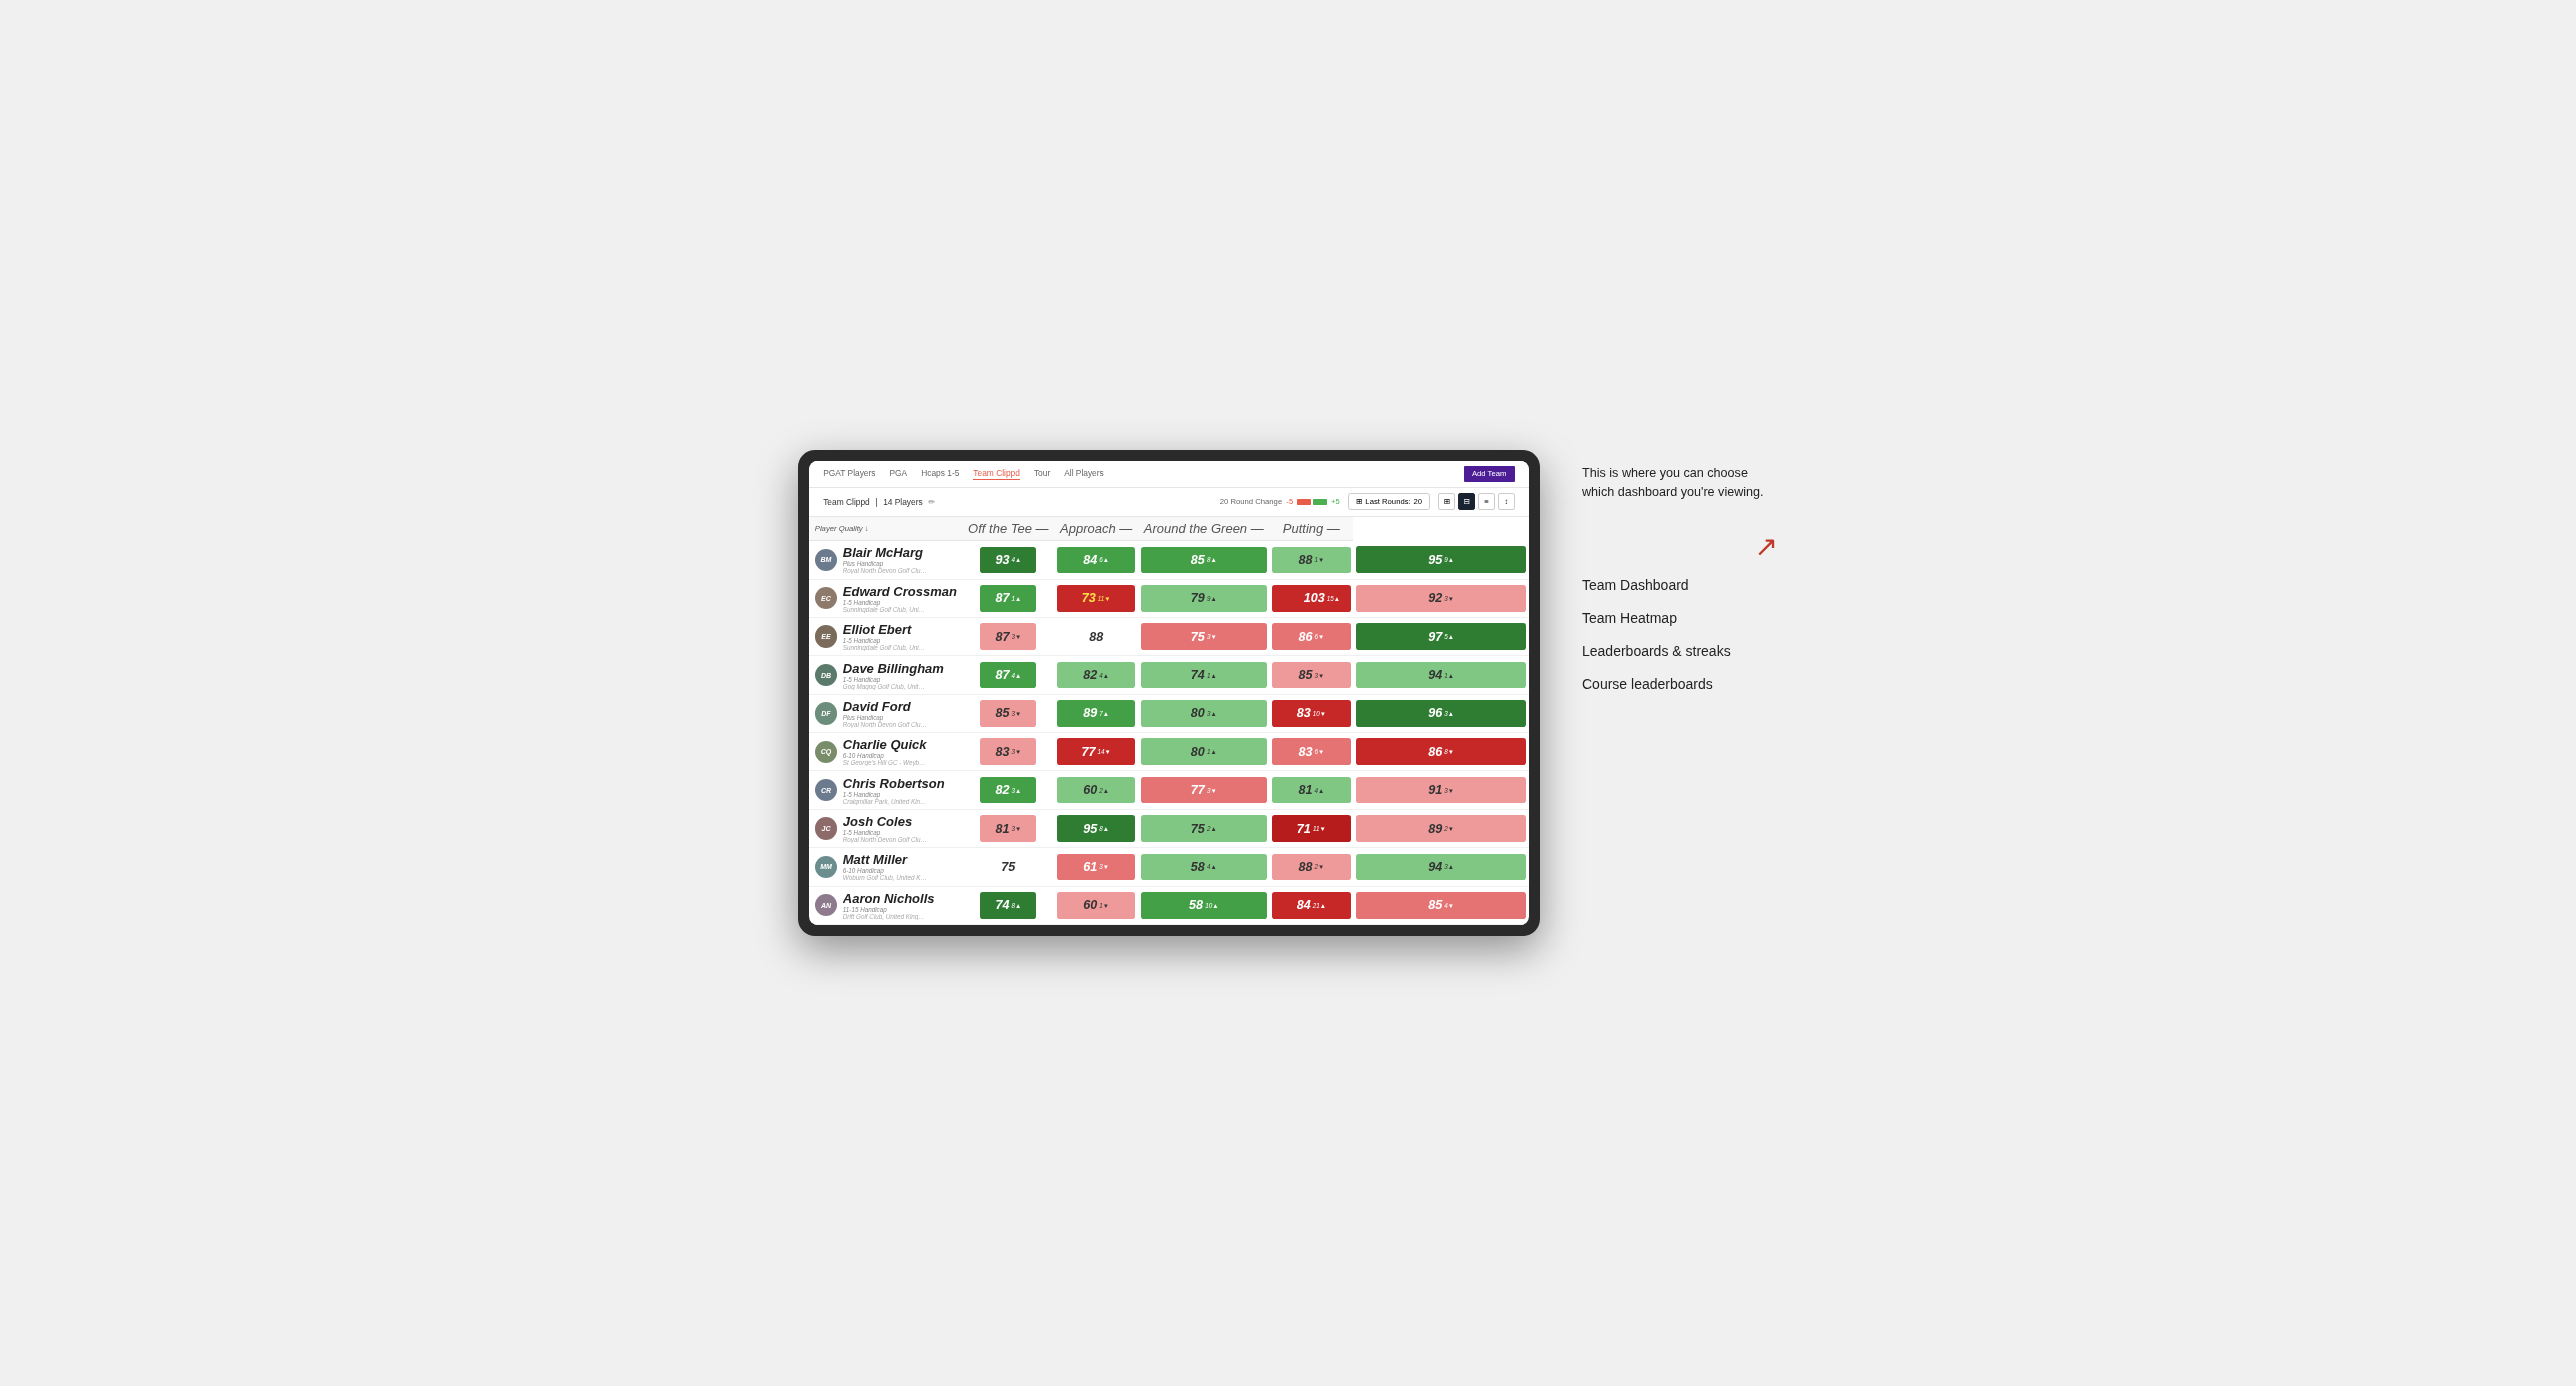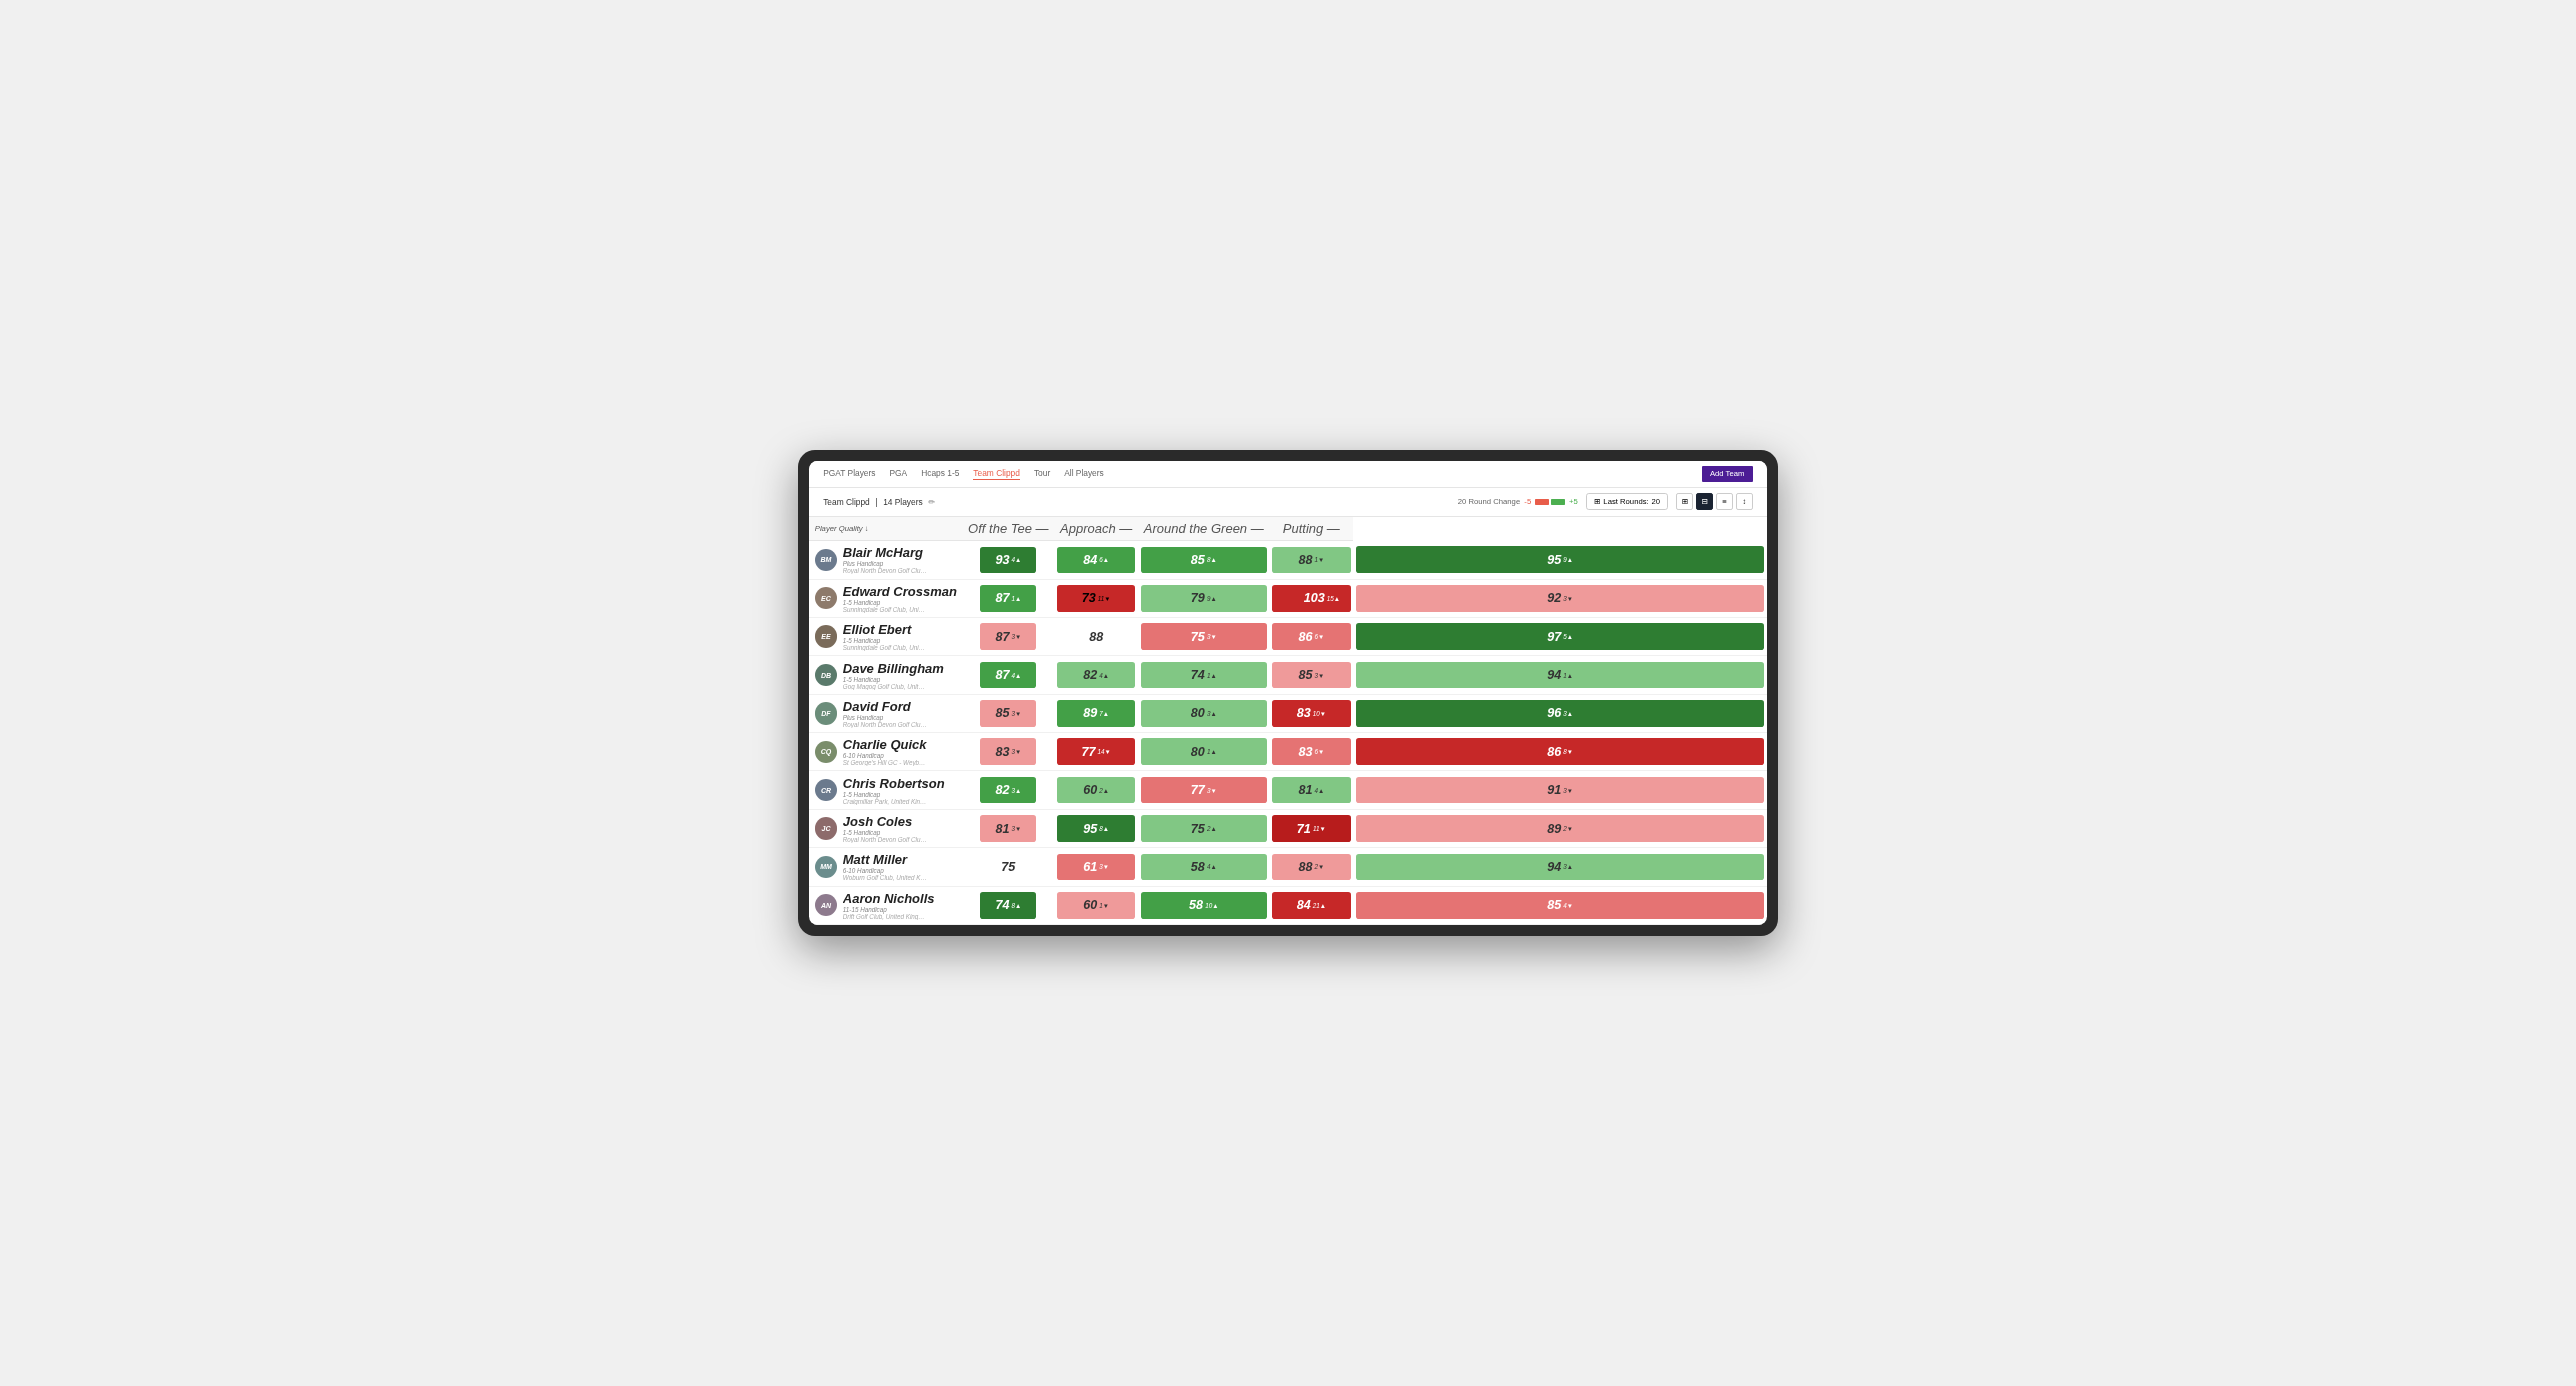--- a/index.html
+++ b/index.html
@@ -457,21 +457,21 @@
       </div>
     </div>
   </td>
                 <td class="score-cell">
     <div class="score-box" style="background:#43a047; color:#fff; width:56px;">
       <span style="font-size:12.6px;font-weight:700;">87</span>
       <span style="font-size:6.3px;font-weight:400;">1▲</span>
     </div>
   </td>
                 <td class="score-cell">
-      <div class="score-box" style="background:#c62828; color:#000000;">
+      <div class="score-box" style="background:#c62828; color:#fde047;">
         <span style="font-size:12.6px;font-weight:700;">73</span>
         <span style="font-size:6.3px;font-weight:400;">11▼</span>
       </div>
     </td>
                 <td class="score-cell">
       <div class="score-box" style="background:#81c784; color:#333;">
         <span style="font-size:12.6px;font-weight:700;">79</span>
         <span style="font-size:6.3px;font-weight:400;">9▲</span>
       </div>
     </td>
@@ -824,15 +824,25 @@
       </div>
     </td>
               </tr>
             </tbody>
         </table>
       </div>
 
     </div>
   </div>
 
+  <div class="annotation-panel">
+    <p class="annotation-text">This is where you can choose which dashboard you're viewing.</p>
+    <div class="annotation-arrow">↗</div>
+    <ul class="annotation-list">
+      <li>Team Dashboard</li>
+      <li>Team Heatmap</li>
+      <li>Leaderboards &amp; streaks</li>
+      <li>Course leaderboards</li>
+    </ul>
+  </div>
 
 </div>
 
 
 </body></html>

